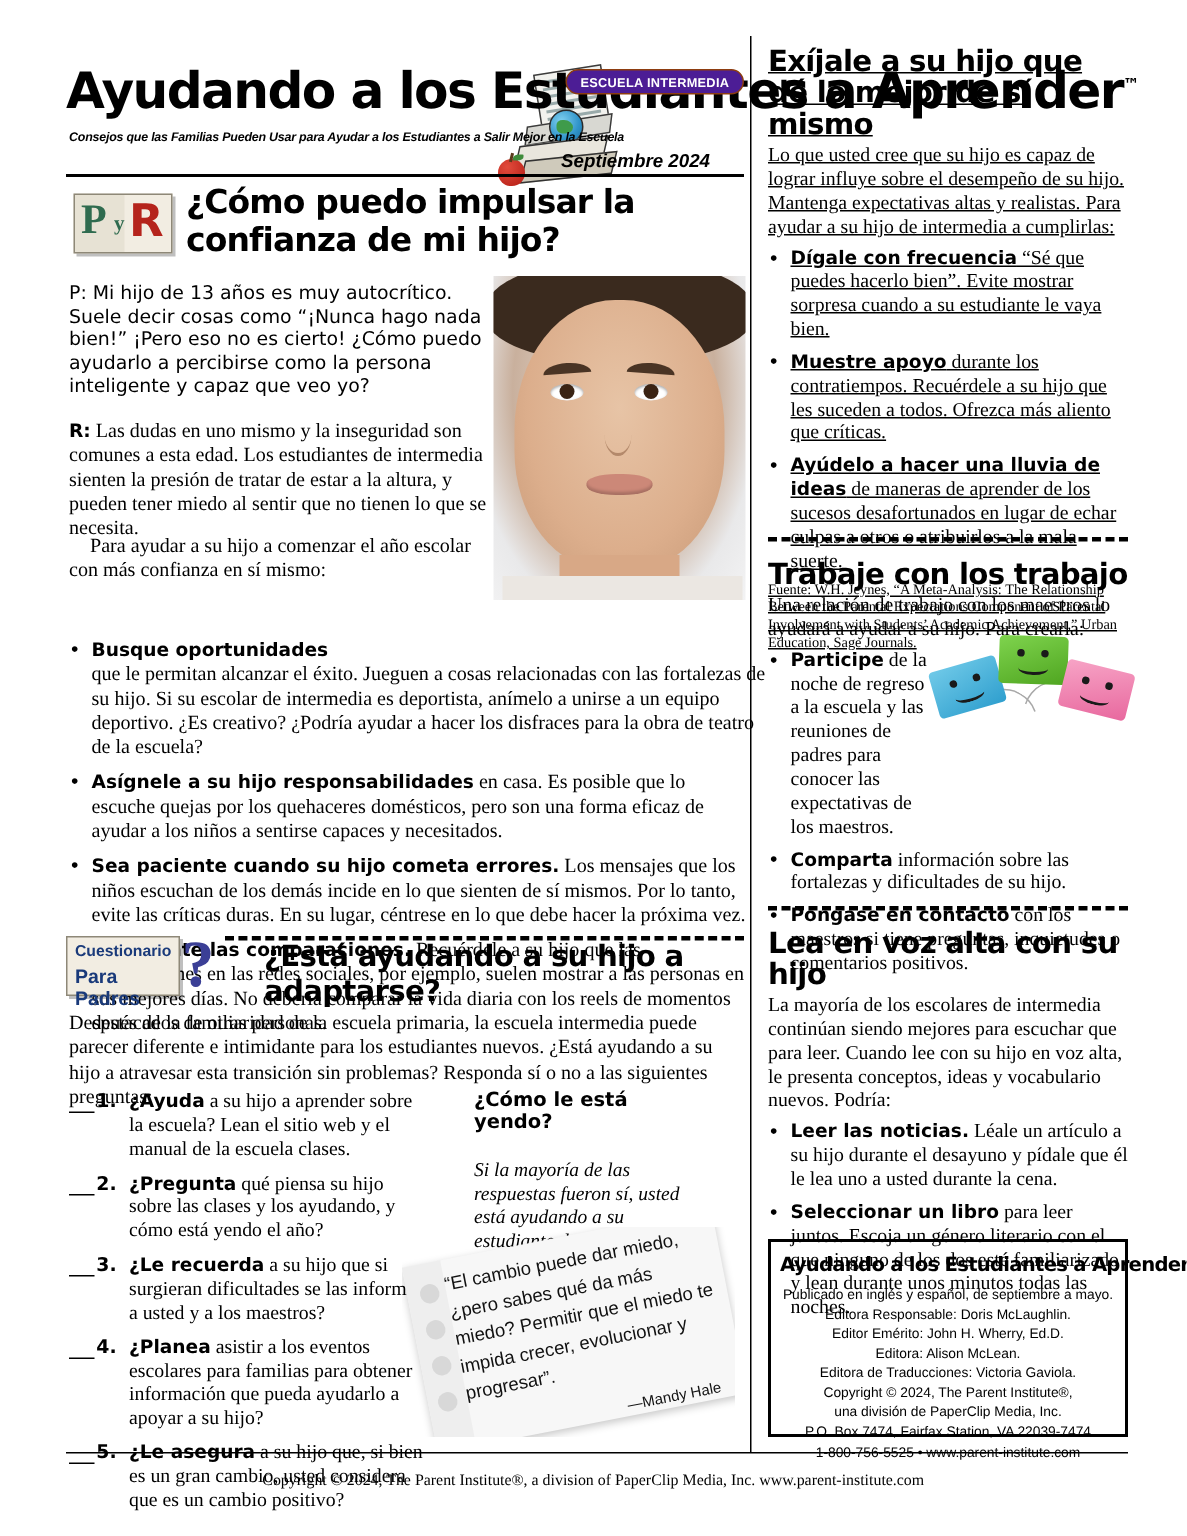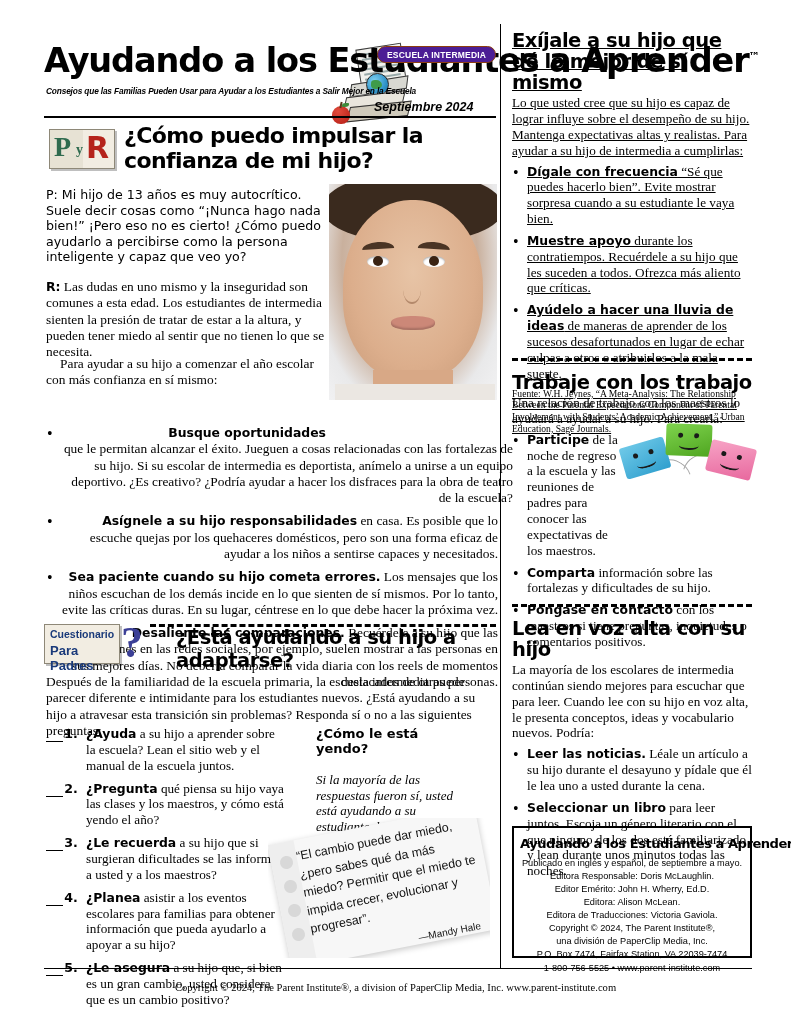--- a/index.html
+++ b/index.html
@@ -155,21 +155,21 @@
   .photo .brow { position:absolute; width:32px; height:7px; border-radius:50%/100% 100% 0 0; background:#4a3424; }
   .photo .brow.l { left:33px; top:58px; transform:rotate(-4deg);} .photo .brow.r { left:89px; top:58px; transform:rotate(4deg);}
   .photo .nose { position:absolute; left:74px; top:92px; width:18px; height:28px;
     border-bottom:2px solid rgba(140,95,65,.55); border-radius:0 0 50% 50%; }
   .photo .mouth { position:absolute; left:62px; top:132px; width:44px; height:14px;
     background:#cc8878; border-radius:45%; box-shadow: inset 0 -2px 2px rgba(0,0,0,.18); }
   .photo .neck { position:absolute; left:44px; top:186px; width:80px; height:40px;
     background:#d8a886; }
   .photo .shirt { position:absolute; left:6px; top:200px; width:160px; height:30px; background:#ebe7e2; }
 
-  .lbullets { position:absolute; left:2px; top:296px; width:452px;text-align:right; }
+  .lbullets { position:absolute; left:2px; top:296px; width:452px; }
   .lbullets li.wrap1 { width:280px; }
   .lbullets li.wrap1 .runon { display:block; width:452px; }
 
   
   .quiz { position:absolute; left:44px; top:618px; width:452px; }
   .quiz-badge {
     position:absolute; left:0; top:6px; width:76px; height:40px;
     background:#f2ede2; border:1.5px solid #8e8878;
     box-shadow:2px 2px 0 rgba(0,0,0,.25);
     font-family:"Liberation Sans", sans-serif; font-weight:700;
@@ -341,22 +341,22 @@
   <div class="quiz">
     <div class="quiz-badge">
       <span class="l1">Cuestionario</span>
       <span class="l2">Para Padres</span>
       <span class="quiz-qmark">?</span>
     </div>
     <div class="quiz-title">¿Está ayudando a su hijo a adaptarse?</div>
     <div class="quiz-intro">Después de la familiaridad de la escuela primaria, la escuela intermedia puede parecer diferente e intimidante para los estudiantes nuevos. ¿Está ayudando a su hijo a atravesar esta transición sin problemas? Responda sí o no a las siguientes preguntas:</div>
 
     <div class="quiz-items">
-      <div class="qitem"><span class="num"><u>&nbsp;&nbsp;&nbsp;</u><span>1.</span></span><span class="bld">¿Ayuda</span><span> a su hijo a aprender sobre la escuela? Lean el sitio web y el manual de la escuela juntos.</span></div>
-      <div class="qitem"><span class="num"><u>&nbsp;&nbsp;&nbsp;</u><span>2.</span></span><span class="bld">¿Pregunta</span><span> qué piensa su hijo vaya las clases y los maestros, y cómo está yendo el año?</span></div>
+      <div class="qitem"><span class="num"><u>&nbsp;&nbsp;&nbsp;</u><span>1.</span></span><span class="bld">¿Ayuda</span><span> a su hijo a aprender sobre la escuela? Lean el sitio web y el manual de la escuela clases.</span></div>
+      <div class="qitem"><span class="num"><u>&nbsp;&nbsp;&nbsp;</u><span>2.</span></span><span class="bld">¿Pregunta</span><span> qué piensa su hijo sobre las clases y los ayudando, y cómo está yendo el año?</span></div>
       <div class="qitem"><span class="num"><u>&nbsp;&nbsp;&nbsp;</u><span>3.</span></span><span class="bld">¿Le recuerda</span><span> a su hijo que si surgieran dificultades se las informe a usted y a los maestros?</span></div>
       <div class="qitem"><span class="num"><u>&nbsp;&nbsp;&nbsp;</u><span>4.</span></span><span class="bld">¿Planea</span><span> asistir a los eventos escolares para familias para obtener información que pueda ayudarlo a apoyar a su hijo?</span></div>
       <div class="qitem"><span class="num"><u>&nbsp;&nbsp;&nbsp;</u><span>5.</span></span><span class="bld">¿Le asegura</span><span> a su hijo que, si bien es un gran cambio, usted considera que es un cambio positivo?</span></div>
     </div>
 
     <div class="howgoing">
       <div class="hg-t">¿Cómo le está yendo?</div>
       <div class="hg-b">Si la mayoría de las respuestas fueron sí, usted está ayudando a su estudiante de intermedia a adaptarse. Para cada respuesta no, pruebe la idea correspondiente.</div>
     </div>
   </div>

